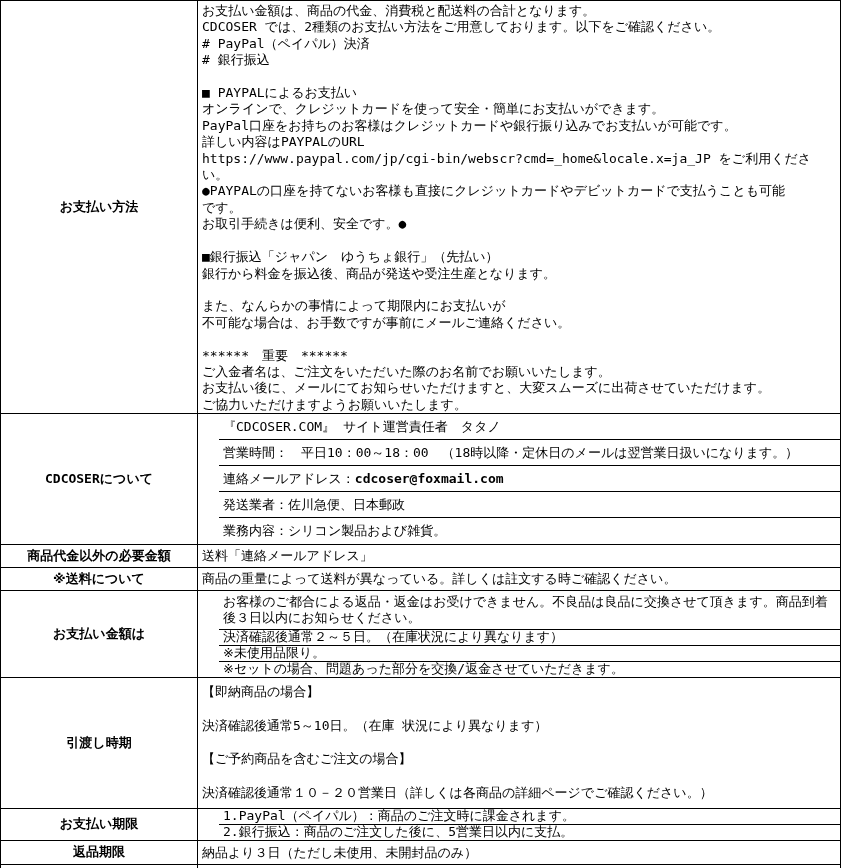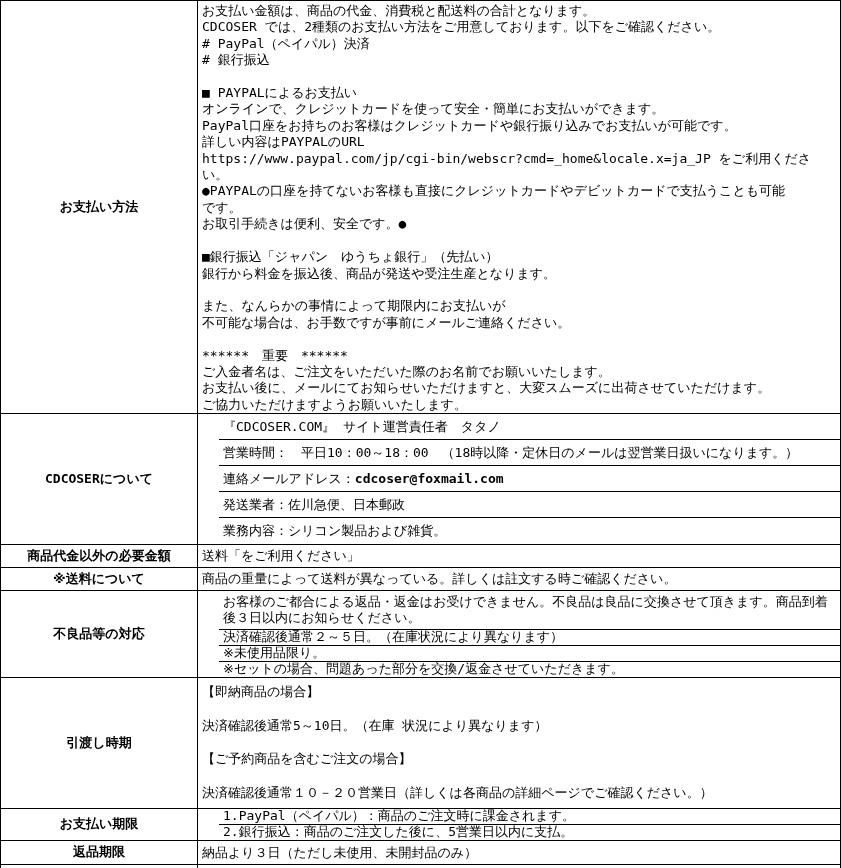--- a/index.html
+++ b/index.html
@@ -77,30 +77,30 @@
         <span>連絡メールアドレス：</span>
           <span class="bold">cdcoser@foxmail.com</span>
       </div>
       <div class="sub mid">発送業者：佐川急便、日本郵政</div>
       <div class="sub mid">業務内容：シリコン製品および雑貨。</div>
     </div>
   </div>
 
   <div class="row r-extra">
     <div class="label">商品代金以外の必要金額</div>
-    <div class="content">送料「をご利用ください」</div>
+    <div class="content">送料「連絡メールアドレス」</div>
   </div>
 
   <div class="row r-ship">
     <div class="label">※送料について</div>
     <div class="content">商品の重量によって送料が異なっている。詳しくは註文する時ご確認ください。</div>
   </div>
 
   <div class="row r-defective">
-    <div class="label">不良品等の対応</div>
+    <div class="label">お支払い金額は</div>
     <div class="content subs">
       <div class="sub">お客様のご都合による返品・返金はお受けできません。不良品は良品に交換させて頂きます。商品到着後３日以内にお知らせください。</div>
       <div class="sub tight">決済確認後通常２～５日。（在庫状況により異なります）</div>
       <div class="sub tight">※未使用品限り。</div>
       <div class="sub tight">※セットの場合、問題あった部分を交換/返金させていただきます。</div>
     </div>
   </div>
 
   <div class="row r-delivery">
     <div class="label">引渡し時期</div>

